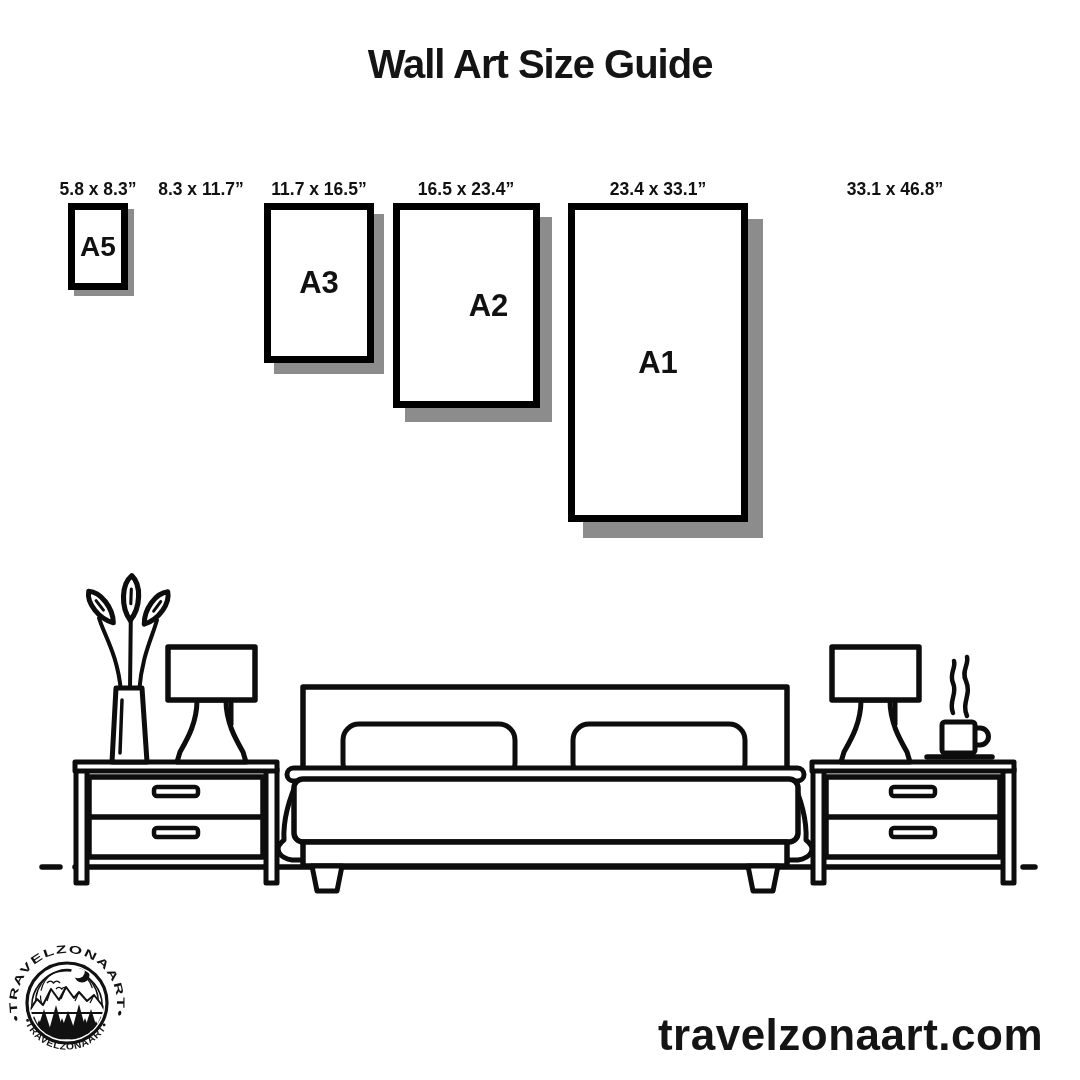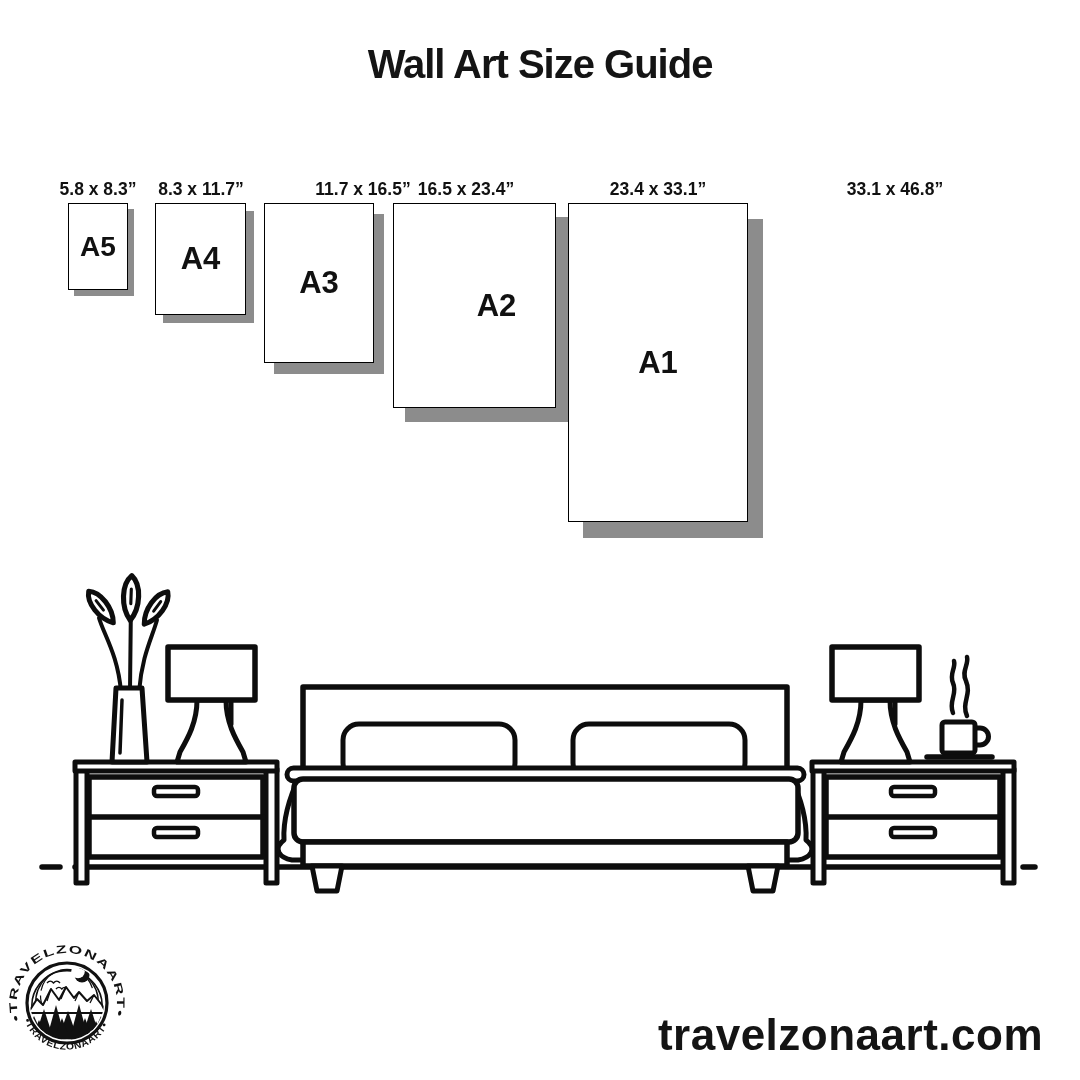--- a/index.html
+++ b/index.html
@@ -4,30 +4,30 @@
 <style>
   html,body{margin:0;padding:0;background:#ffffff;}
   #page{position:relative;width:1080px;height:1080px;background:#ffffff;overflow:hidden;
         font-family:"Liberation Sans","DejaVu Sans",sans-serif;color:#0d0d0d;}
 
   .page-title{position:absolute;left:0;top:42px;width:1080px;text-align:center;
               font-size:40px;font-weight:700;letter-spacing:-1px;color:#141414;}
 
   .dim-label{position:absolute;top:179px;transform:translateX(-50%);white-space:nowrap;
              font-size:17.5px;font-weight:700;color:#111;}
-  .size-rect{position:absolute;top:203px;background:#ffffff;border:1px solid #000000;
+  .size-rect{position:absolute;top:203px;background:#ffffff;border:7px solid #000000;
              box-sizing:border-box;display:flex;align-items:center;justify-content:center;
              font-weight:700;font-size:31px;color:#111;}
   .size-a5{left:68px;width:60px;height:87px;box-shadow:6px 6px 0 #8c8c8c;font-size:28px;}
   .size-a4{left:155px;width:91px;height:112px;box-shadow:8px 8px 0 #8c8c8c;}
   .size-a3{left:264px;width:110px;height:160px;box-shadow:10px 11px 0 #8c8c8c;}
-  .size-a2{left:393px;width:163px;height:205px;box-shadow:12px 14px 0 #8c8c8c;padding-left:44px;}
+  .size-a2{left:393px;width:147px;height:205px;box-shadow:12px 14px 0 #8c8c8c;padding-left:44px;}
   .size-a1{left:568px;width:180px;height:319px;box-shadow:15px 16px 0 #8c8c8c;}
   .size-a0{left:782px;width:231px;height:362px;box-shadow:20px 25px 0 #8c8c8c;}
-  .lbl-a5{left:98px;}  .lbl-a4{left:201px;} .lbl-a3{left:319px;margin-left:44px;}
+  .lbl-a5{left:98px;}  .lbl-a4{left:201px;} .lbl-a3{left:319px;}
   .lbl-a2{left:466px;} .lbl-a1{left:658px;} .lbl-a0{left:895px;}
 
   #scene{position:absolute;left:0;top:570px;width:1080px;height:330px;}
   #logo{position:absolute;left:0;top:925px;width:140px;height:155px;}
   .website{position:absolute;right:37px;top:1010px;font-size:44px;font-weight:700;
            letter-spacing:0.5px;color:#141414;}
   .logo-arc-text{font-size:11px;font-weight:700;letter-spacing:1px;fill:#111;}
   .logo-arc-text-b{font-size:9.5px;font-weight:700;letter-spacing:0.5px;fill:#111;}
 </style>
 </head>
@@ -39,23 +39,20 @@
 
   <div class="dim-label lbl-a5">5.8 x 8.3”</div>
   <div class="dim-label lbl-a4">8.3 x 11.7”</div>
   <div class="dim-label lbl-a3">11.7 x 16.5”</div>
   <div class="dim-label lbl-a2">16.5 x 23.4”</div>
   <div class="dim-label lbl-a1">23.4 x 33.1”</div>
   <div class="dim-label lbl-a0">33.1 x 46.8”</div>
 
   <div class="size-rect size-a5">
       <span>A5</span>
-    </div>
-  <div class="size-rect size-a4">
-      <span>A4</span>
     </div>
   <div class="size-rect size-a3">
       <span>A3</span>
     </div>
   <div class="size-rect size-a2">
       <span>A2</span>
     </div>
   <div class="size-rect size-a1">
       <span>A1</span>
     </div>

